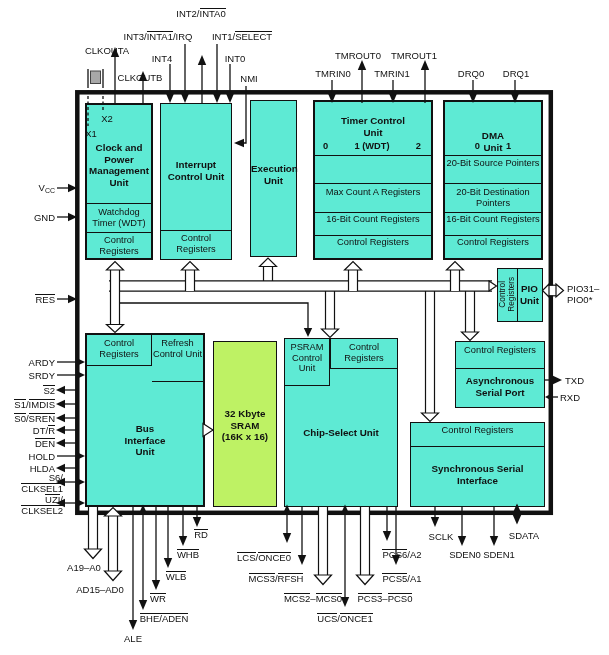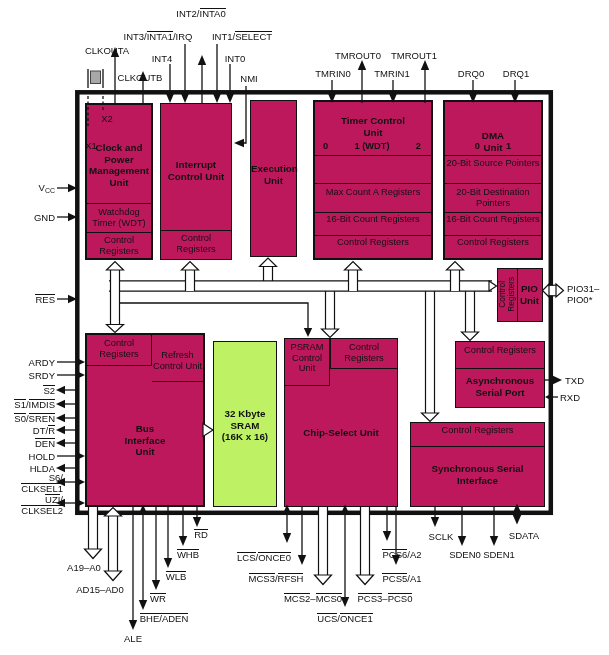--- a/index.html
+++ b/index.html
@@ -1,19 +1,19 @@
 <!DOCTYPE html>
 <html><head>
 <meta charset="utf-8">
 <style>
   html,body{margin:0;padding:0;background:#fff;}
   #stage{position:relative;width:609px;height:655px;background:#fff;overflow:hidden;
          font-family:"Liberation Sans",sans-serif;color:#111;}
   svg{position:absolute;left:0;top:0;pointer-events:none;}
-  .blk{position:absolute;background:#be185d;border:1.4px solid #111;box-sizing:border-box;}
+  .blk{position:absolute;background:#5eead4;border:1.4px solid #111;box-sizing:border-box;}
   .thick{border-width:2.2px;}
   .bt{font-weight:bold;font-size:9.8px;line-height:11.5px;text-align:center;}
   .rr{font-size:9.3px;line-height:10.5px;text-align:center;}
   .row{position:absolute;left:0;right:0;box-sizing:border-box;}
   .tl{border-top:1.2px solid #111;}
   .gray{background:#bef264;}
   .pinlayer{position:absolute;left:0;top:0;width:609px;height:655px;}
   .pin{position:absolute;font-size:9.5px;line-height:11px;white-space:nowrap;}
   .pc{width:140px;text-align:center;}
   .pr{width:120px;text-align:right;}
@@ -66,21 +66,21 @@
       <span>1</span>
     </div>
     <div class="row rr tl" style="top:53px;height:28px;padding-top:2px;">20-Bit Source Pointers</div>
     <div class="row rr tl" style="top:81px;height:29px;padding-top:3px;">20-Bit Destination Pointers</div>
     <div class="row rr tl" style="top:110px;height:23px;padding-top:1px;">16-Bit Count Registers</div>
     <div class="row rr tl" style="top:133px;height:23px;padding-top:1px;">Control Registers</div>
   </div>
 
   <div class="blk thick" style="left:85px;top:333px;width:120px;height:174px;">
     <div class="rr" style="position:absolute;left:0;top:0;width:65px;height:31px;border-right:1.2px solid #111;border-bottom:1.2px solid #111;box-sizing:border-box;padding-top:3px;">Control Registers</div>
-    <div class="rr" style="position:absolute;left:65px;top:0;right:0;height:47px;border-bottom:1.2px solid #111;box-sizing:border-box;padding-top:15px;text-align:center;">Refresh Control Unit</div>
+    <div class="rr" style="position:absolute;left:65px;top:0;right:0;height:47px;border-bottom:1.2px solid #111;box-sizing:border-box;padding-top:3px;text-align:center;">Refresh Control Unit</div>
     <div class="row bt" style="top:88px;"><span style="display:inline-block;width:52px;">Bus Interface Unit</span></div>
   </div>
 
   <div class="blk gray" style="left:213px;top:341px;width:64px;height:166px;border-width:1.5px;">
     <div class="row bt" style="top:66px;">
       <div>32 Kbyte</div>
       <div>SRAM</div>
       <div>(16K x 16)</div>
     </div>
   </div>
@@ -327,21 +327,21 @@
   <div class="pinlayer" id="pin-layer">
       <div class="pin pc" style="top: 44.5px; left: 37px;">
         <div><span>CLKOUTA</span></div>
       </div>
       <div class="pin pc" style="top: 71.5px; left: 70px;">
         <div><span>CLKOUTB</span></div>
       </div>
       <div class="pin pc" style="top: 112.5px; left: 37px;">
         <div><span>X2</span></div>
       </div>
-      <div class="pin pc" style="top: 127.5px; left: 21px; margin-top: 12px;">
+      <div class="pin pc" style="top: 127.5px; left: 21px;">
         <div><span>X1</span></div>
       </div>
       <div class="pin pc" style="top: 52.5px; left: 92px;">
         <div><span>INT4</span></div>
       </div>
       <div class="pin pc" style="top: 30.5px; left: 88px;">
         <div><span>INT3/</span><span class="ov">INTA1</span><span>/IRQ</span></div>
       </div>
       <div class="pin pc" style="top: 7.5px; left: 131px;">
         <div><span>INT2/</span><span class="ov">INTA0</span></div>

